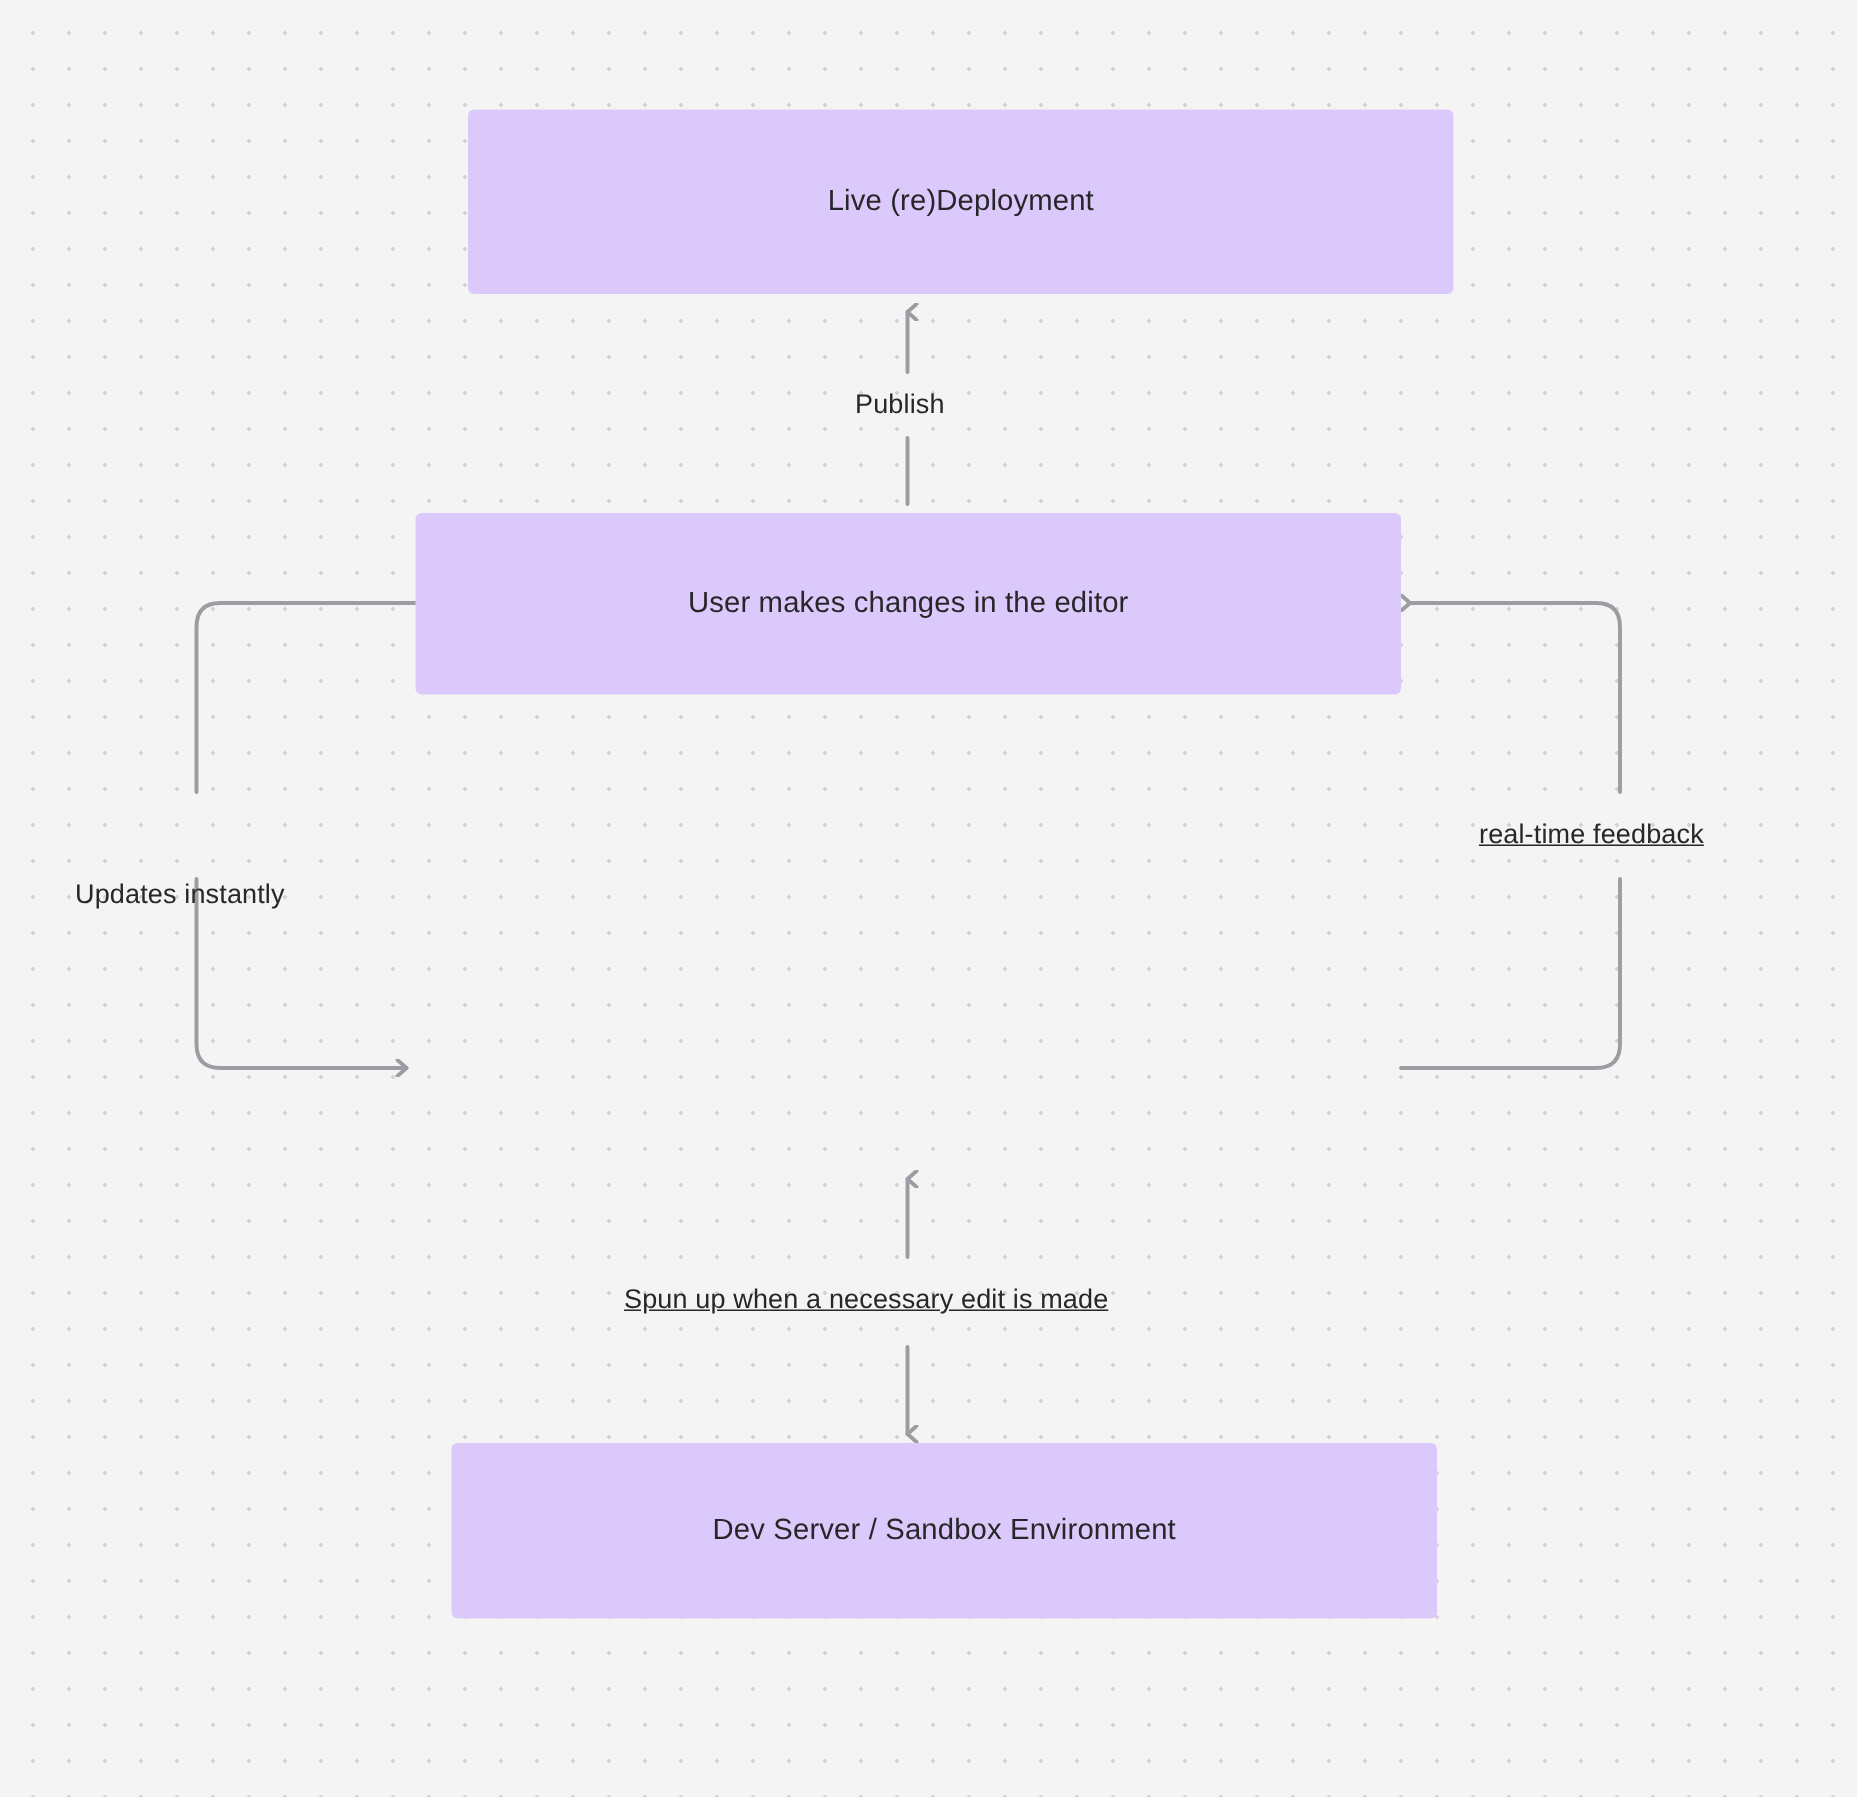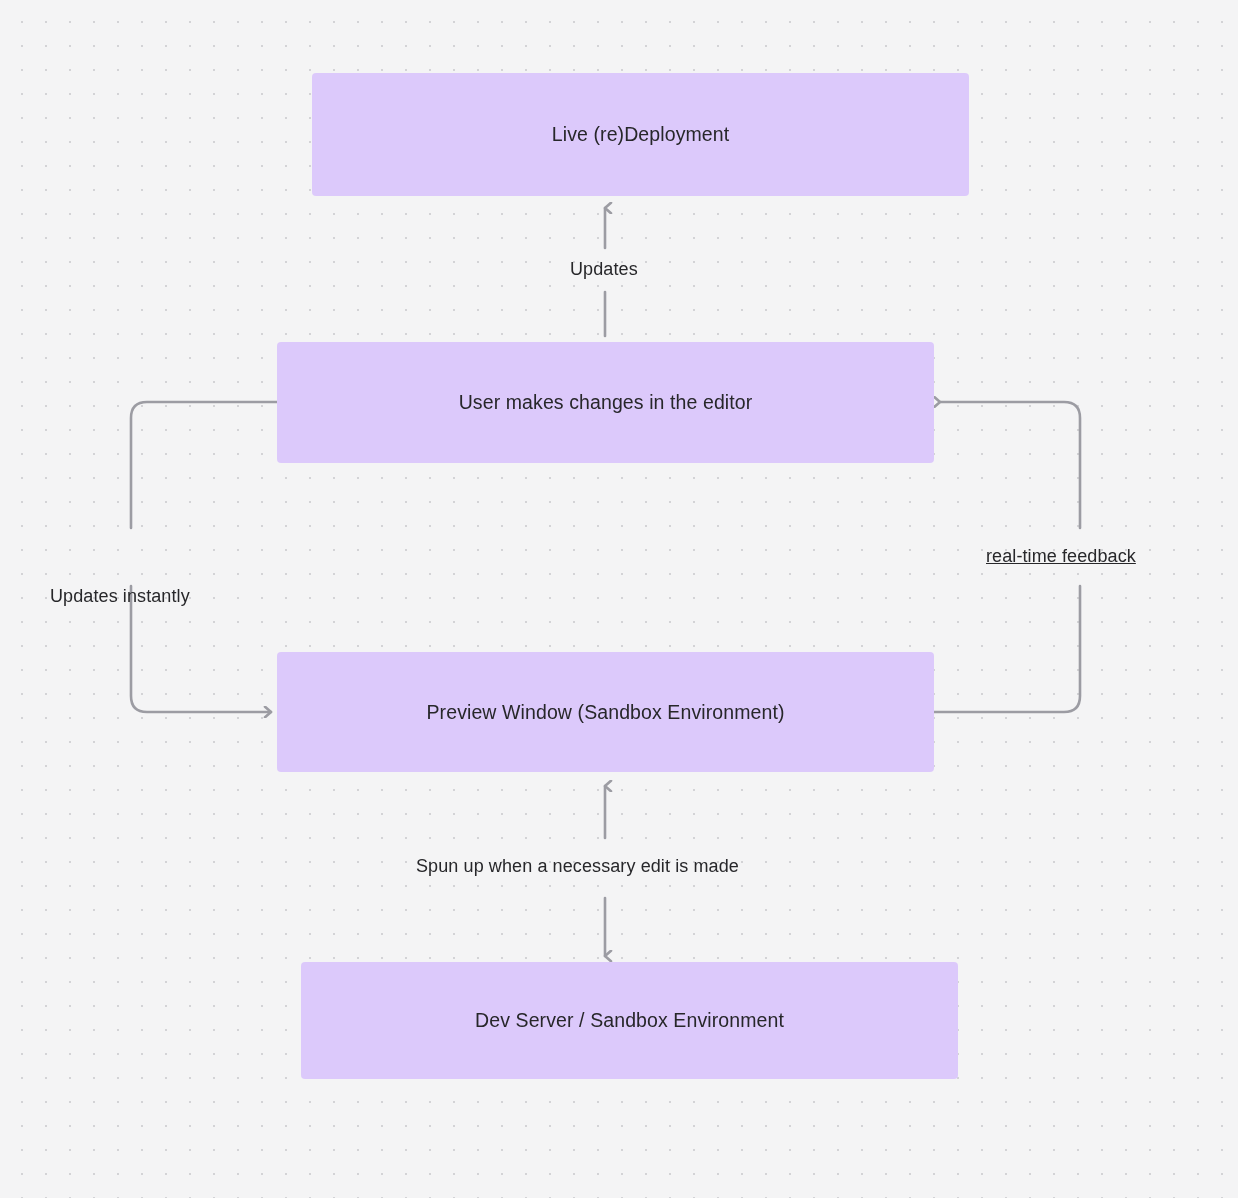--- a/index.html
+++ b/index.html
@@ -59,21 +59,21 @@
   
   #node-live        { left: 277px; top: 73px;  width: 657px; height: 123px; margin-left: 35px; }
   #node-editor      { left: 277px; top: 342px; width: 657px; height: 121px; }
   #node-preview     { left: 277px; top: 652px; width: 657px; height: 120px; }
   #node-devserver   { left: 277px; top: 962px; width: 657px; height: 117px; margin-left: 24px; }
 
   
   #label-publish      { left: 570px; top: 259px; }
   #label-updates      { left: 50px;  top: 546px; margin-top: 40px; }
   #label-realtime     { left: 986px; top: 546px; text-decoration: underline; }
-  #label-spunup       { left: 416px; top: 856px; }
+  #label-spunup       { left: 416px; top: 856px; text-decoration: underline; }
 </style>
 </head>
 <body>
 
 <div id="canvas">
 
   <svg class="svg-layer" viewBox="0 0 1238 1198">
     <defs>
       <marker id="arrow-up" markerWidth="12" markerHeight="12" refX="6" refY="2.2" orient="auto" markerUnits="userSpaceOnUse">
         <path d="M 0.7 8.2 L 6 2.2 L 11.3 8.2" fill="none" stroke="#9c9ca3" stroke-width="2.6" stroke-linecap="round" stroke-linejoin="round"></path>
@@ -111,29 +111,26 @@
   </svg>
 
   <div class="node" id="node-live">
     <span>Live (re)Deployment</span>
   </div>
 
   <div class="node" id="node-editor">
     <span>User makes changes in the editor</span>
   </div>
 
-  <div class="node" id="node-preview">
-    <span>Preview Window (Sandbox Environment)</span>
-  </div>
 
   <div class="node" id="node-devserver">
     <span>Dev Server / Sandbox Environment</span>
   </div>
 
-  <div class="edge-label" id="label-publish">Updates</div>
+  <div class="edge-label" id="label-publish">Publish</div>
 
   <div class="edge-label" id="label-updates">Updates instantly</div>
 
   <div class="edge-label" id="label-realtime">real-time feedback</div>
 
   <div class="edge-label" id="label-spunup">Spun up when a necessary edit is made</div>
 
 </div>
 
 </body></html>

